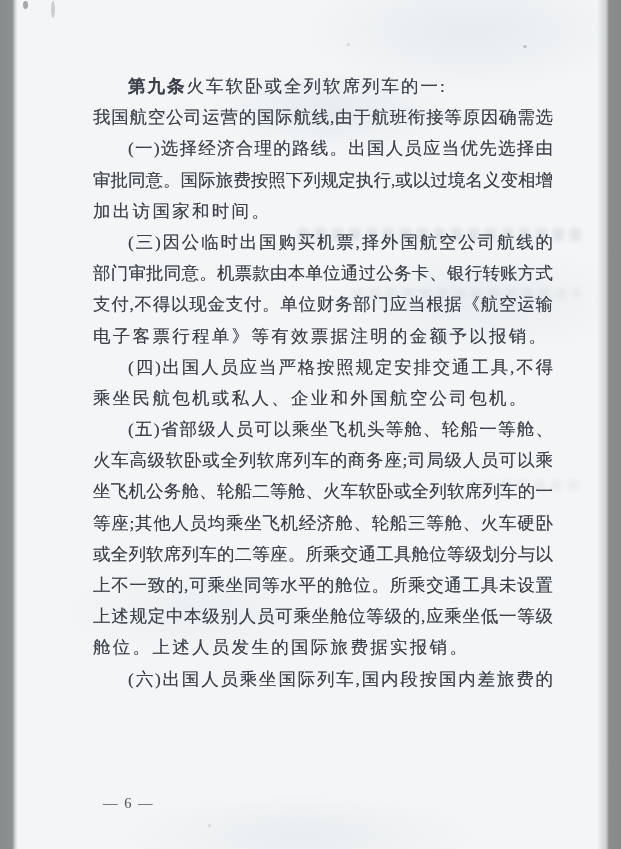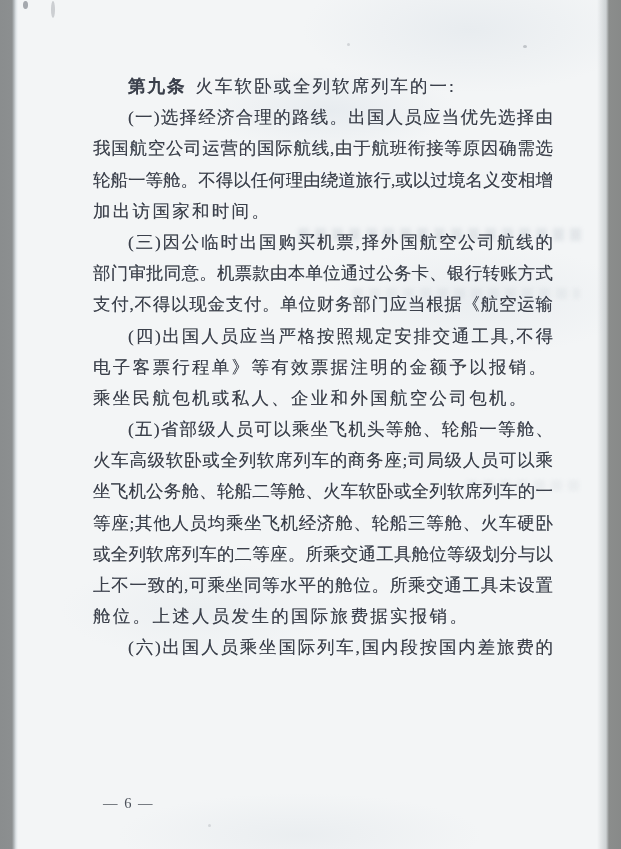--- a/index.html
+++ b/index.html
@@ -34,21 +34,21 @@
   .line{
     height:31.2px;line-height:31.2px;font-size:17.5px;
     letter-spacing:2.3px;white-space:nowrap;
   }
   .line.fill{
     letter-spacing:0;white-space:normal;word-break:break-all;
     text-align:justify;text-align-last:justify;
   }
   .line.ind{text-indent:35px}
   .line.heading{letter-spacing:2px;padding-left:35px;text-indent:0}
-  .heading .b{font-weight:bold;margin-right:9px}
+  .heading .b{font-weight:bold;}
   .pageno{
     position:absolute;left:103px;top:795px;
     font-size:14.5px;letter-spacing:1.5px;color:#4c515a;
   }
   .speck{position:absolute;border-radius:50%;background:rgba(100,106,114,.55);filter:blur(.6px)}
   .sp1{left:23px;top:1px;width:5px;height:8px}
   .sp2{left:51px;top:1px;width:4px;height:17px;opacity:.5}
   .sp3{left:523px;top:45px;width:4px;height:3px;opacity:.6}
   .sp4{left:347px;top:43px;width:3px;height:3px;opacity:.4}
   .sp5{left:208px;top:824px;width:3px;height:3px;opacity:.35}
@@ -73,36 +73,37 @@
 
   <div class="bleed bl1"></div>
   <div class="bleed bl2"></div>
   <div class="bleed bl3"></div>
 
   <div class="textblock">
     <div class="line heading">
       <span class="b">第九条</span><span>火车软卧或全列软席列车的一:</span>
     </div>
     <div id="lines">
+        <div class="line fill">我国航空公司运营的国际航线,由于航班衔接等原因确需选</div>
         <div class="line ind fill">(一)选择经济合理的路线。出国人员应当优先选择由</div>
-        <div class="line fill">我国航空公司运营的国际航线,由于航班衔接等原因确需选</div>
-        <div class="line fill">轮船一等舱。不得以任何理由绕道旅行,或以过境名义变相增</div>
+        <div class="line fill">审批同意。国际旅费按照下列规定执行,或以过境名义变相增</div>
         <div class="line">加出访国家和时间。</div>
         <div class="line ind fill">(三)因公临时出国购买机票,择外国航空公司航线的</div>
         <div class="line fill">部门审批同意。机票款由本单位通过公务卡、银行转账方式</div>
         <div class="line fill">支付,不得以现金支付。单位财务部门应当根据《航空运输</div>
+        <div class="line">电子客票行程单》等有效票据注明的金额予以报销。</div>
         <div class="line ind fill">(四)出国人员应当严格按照规定安排交通工具,不得</div>
-        <div class="line">电子客票行程单》等有效票据注明的金额予以报销。</div>
         <div class="line">乘坐民航包机或私人、企业和外国航空公司包机。</div>
         <div class="line ind fill">(五)省部级人员可以乘坐飞机头等舱、轮船一等舱、</div>
         <div class="line fill">火车高级软卧或全列软席列车的商务座;司局级人员可以乘</div>
         <div class="line fill">坐飞机公务舱、轮船二等舱、火车软卧或全列软席列车的一</div>
         <div class="line fill">等座;其他人员均乘坐飞机经济舱、轮船三等舱、火车硬卧</div>
         <div class="line fill">或全列软席列车的二等座。所乘交通工具舱位等级划分与以</div>
         <div class="line fill">上不一致的,可乘坐同等水平的舱位。所乘交通工具未设置</div>
+        <div class="line fill">上述规定中本级别人员可乘坐舱位等级的,应乘坐低一等级</div>
         <div class="line">舱位。上述人员发生的国际旅费据实报销。</div>
         <div class="line ind fill">(六)出国人员乘坐国际列车,国内段按国内差旅费的</div>
       </div>
   </div>
 
   <div class="pageno">— 6 —</div>
 </div>
 
 <div class="edge-left"></div>
 <div class="edge-right"></div>

